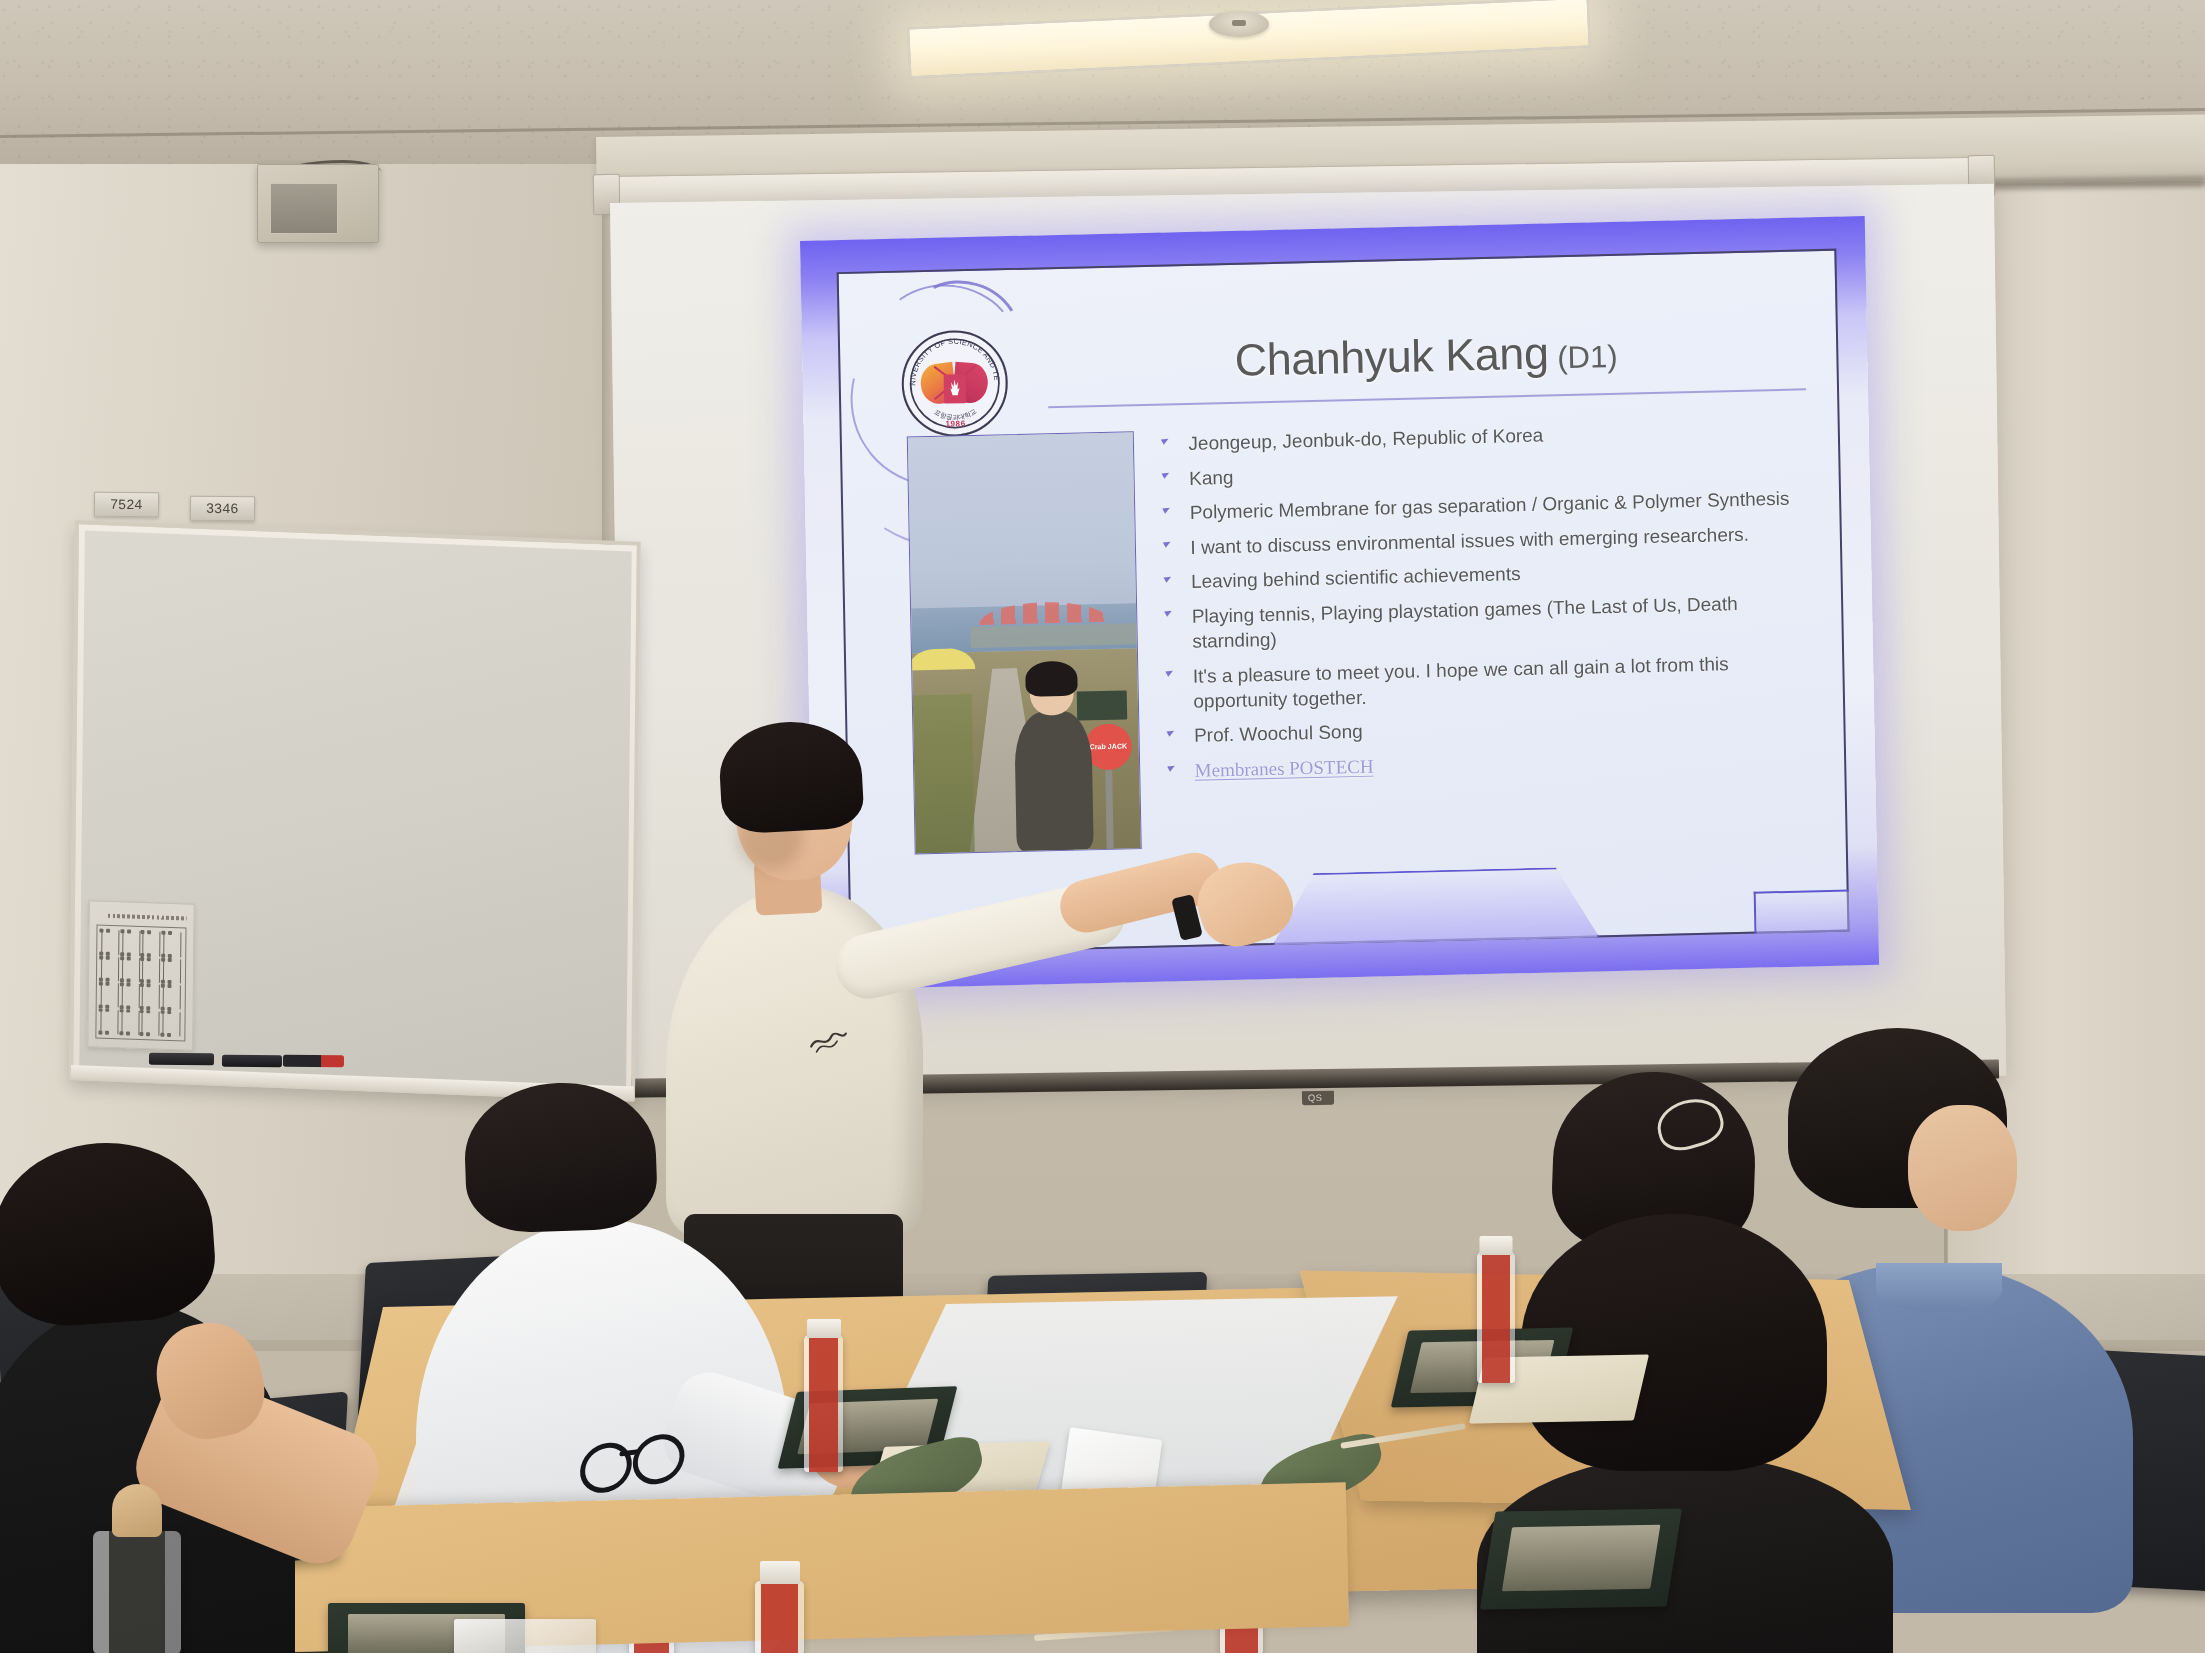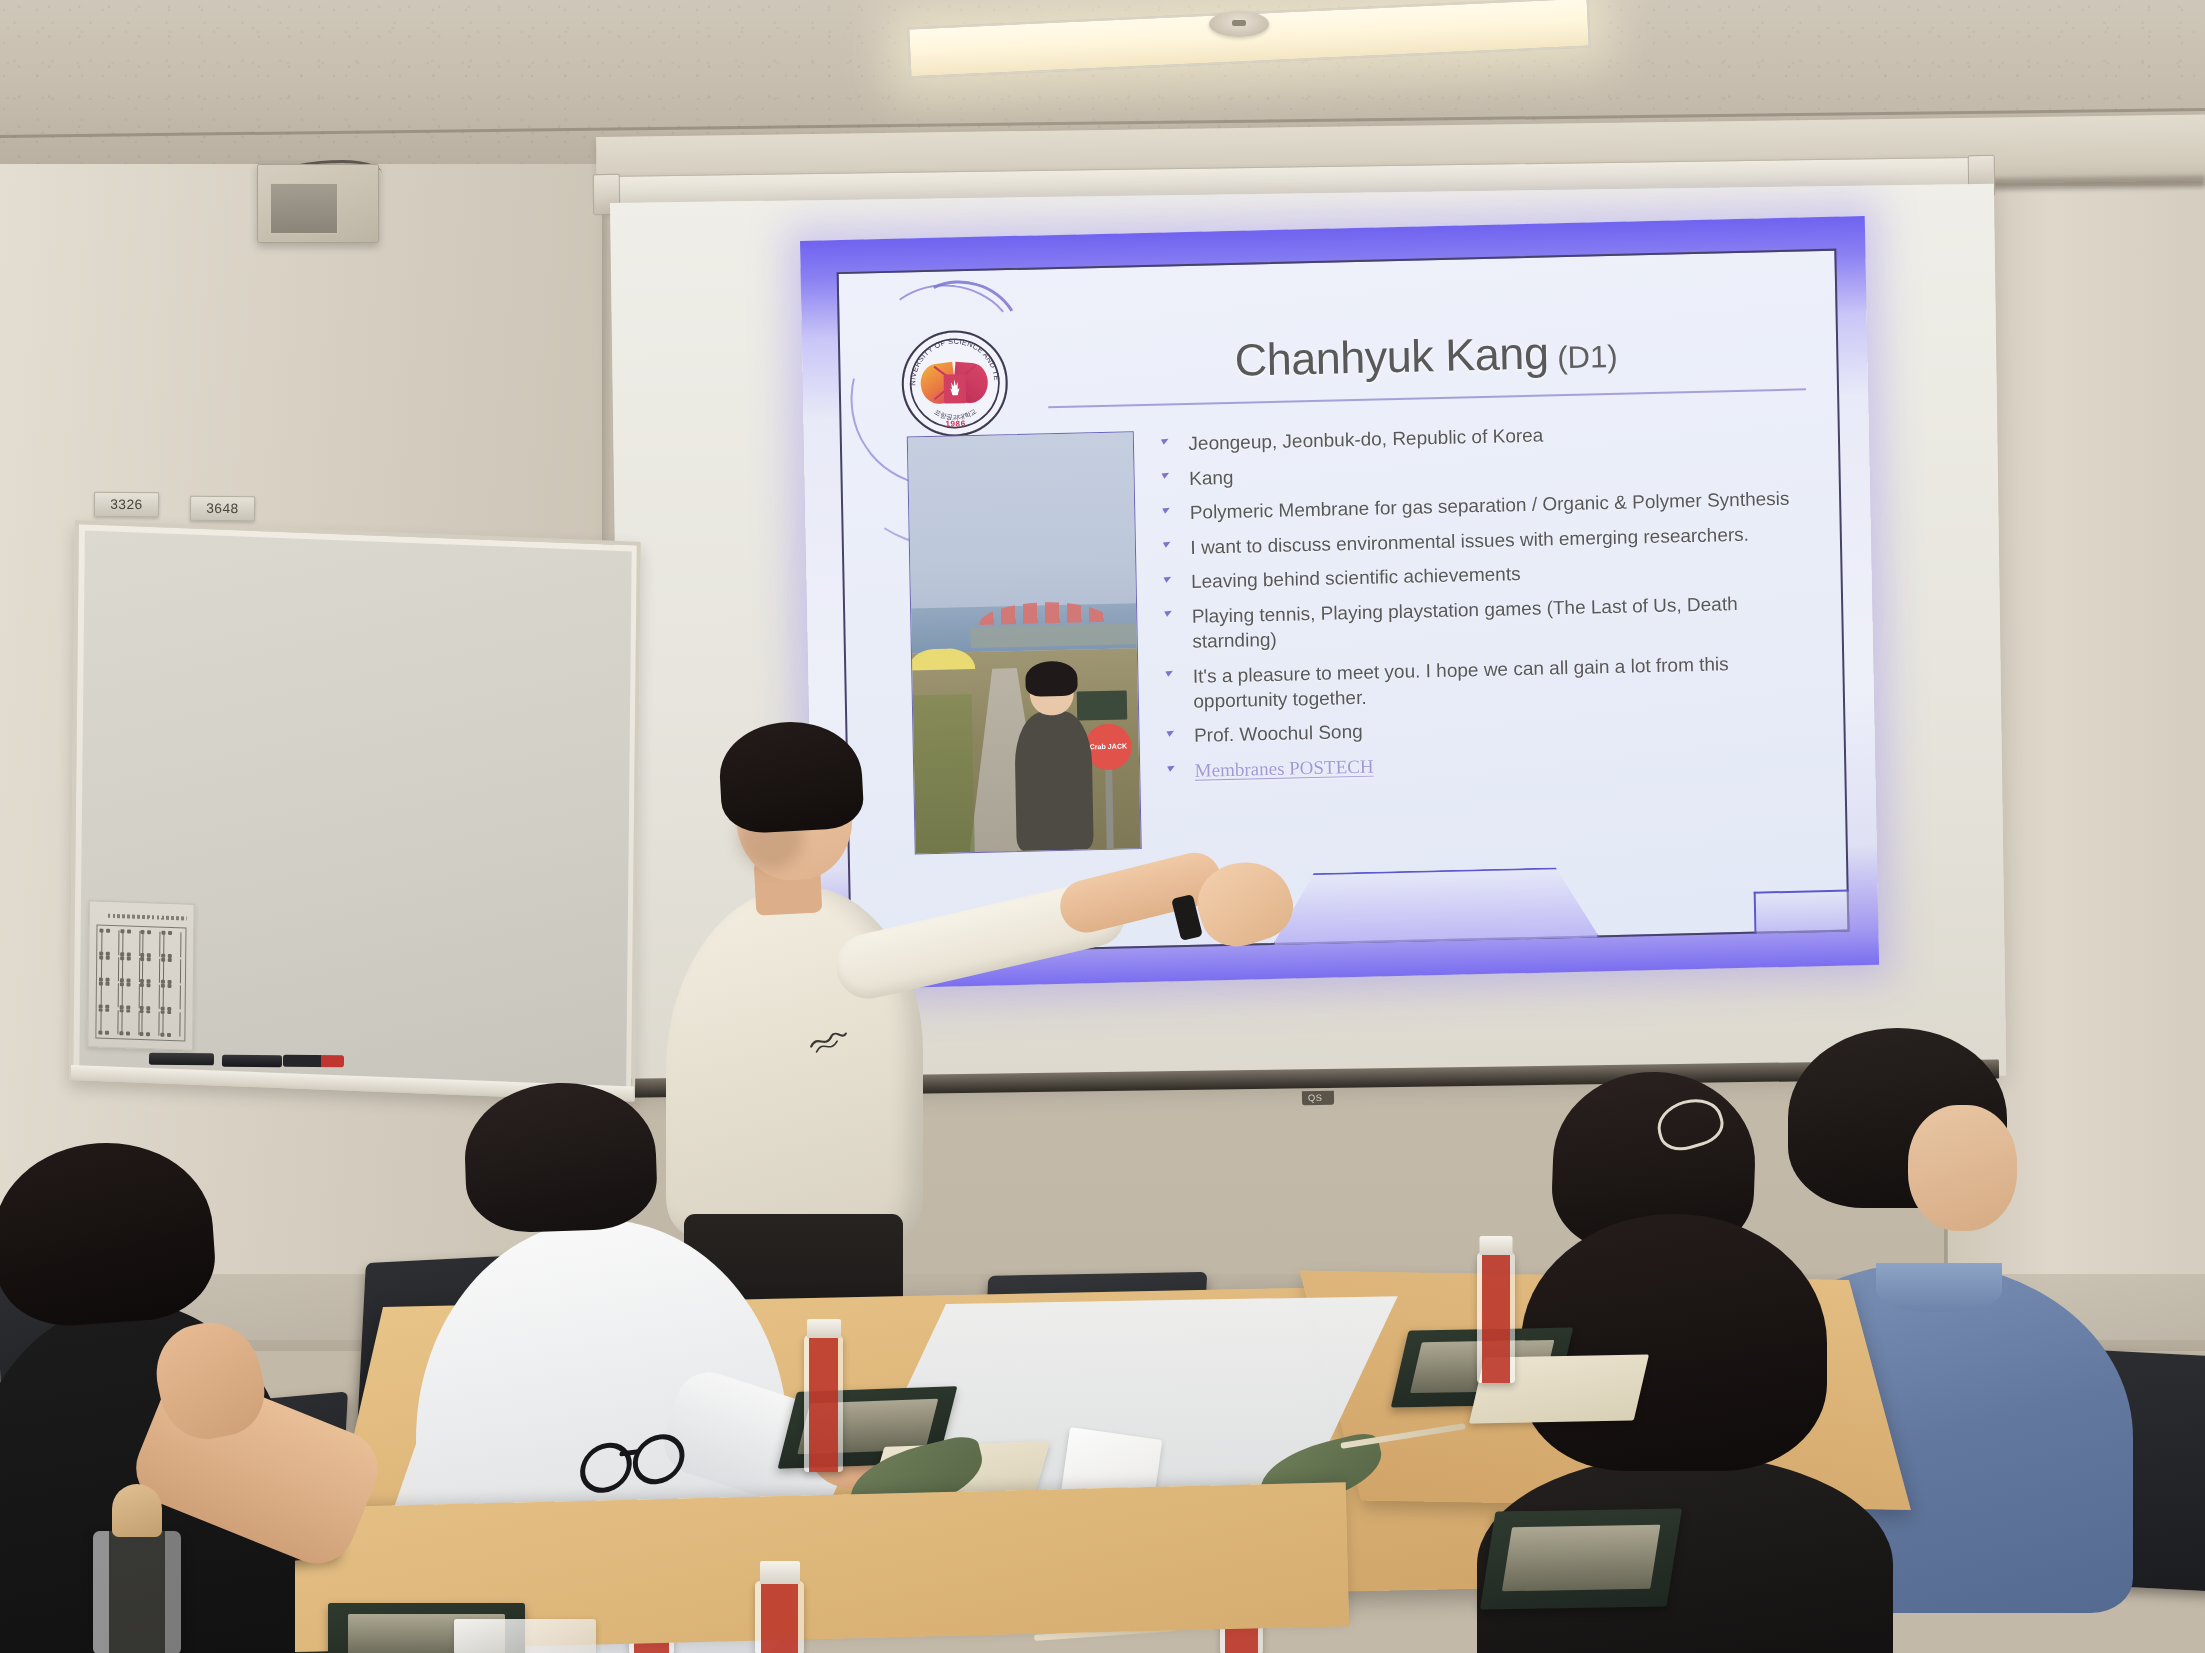--- a/index.html
+++ b/index.html
@@ -739,22 +739,22 @@
         <i></i>
           <i></i>
       </div>
     </div>
   </div>
   <div class="wb-tray"></div>
   <div class="marker m1"></div>
   <div class="marker m2"></div>
   <div class="marker m3"></div>
 
-  <div class="plate p1">3326</div>
-  <div class="plate p2">3648</div>
+  <div class="plate p1">7524</div>
+  <div class="plate p2">3346</div>
 
   <div class="chair c1"></div>
   <div class="chair c2"></div>
   <div class="chair c3"></div>
 
   <div class="person a3">
     <div class="aud-hair"></div>
     <div class="clip"></div>
     <div class="aud-body"></div>
   </div>

